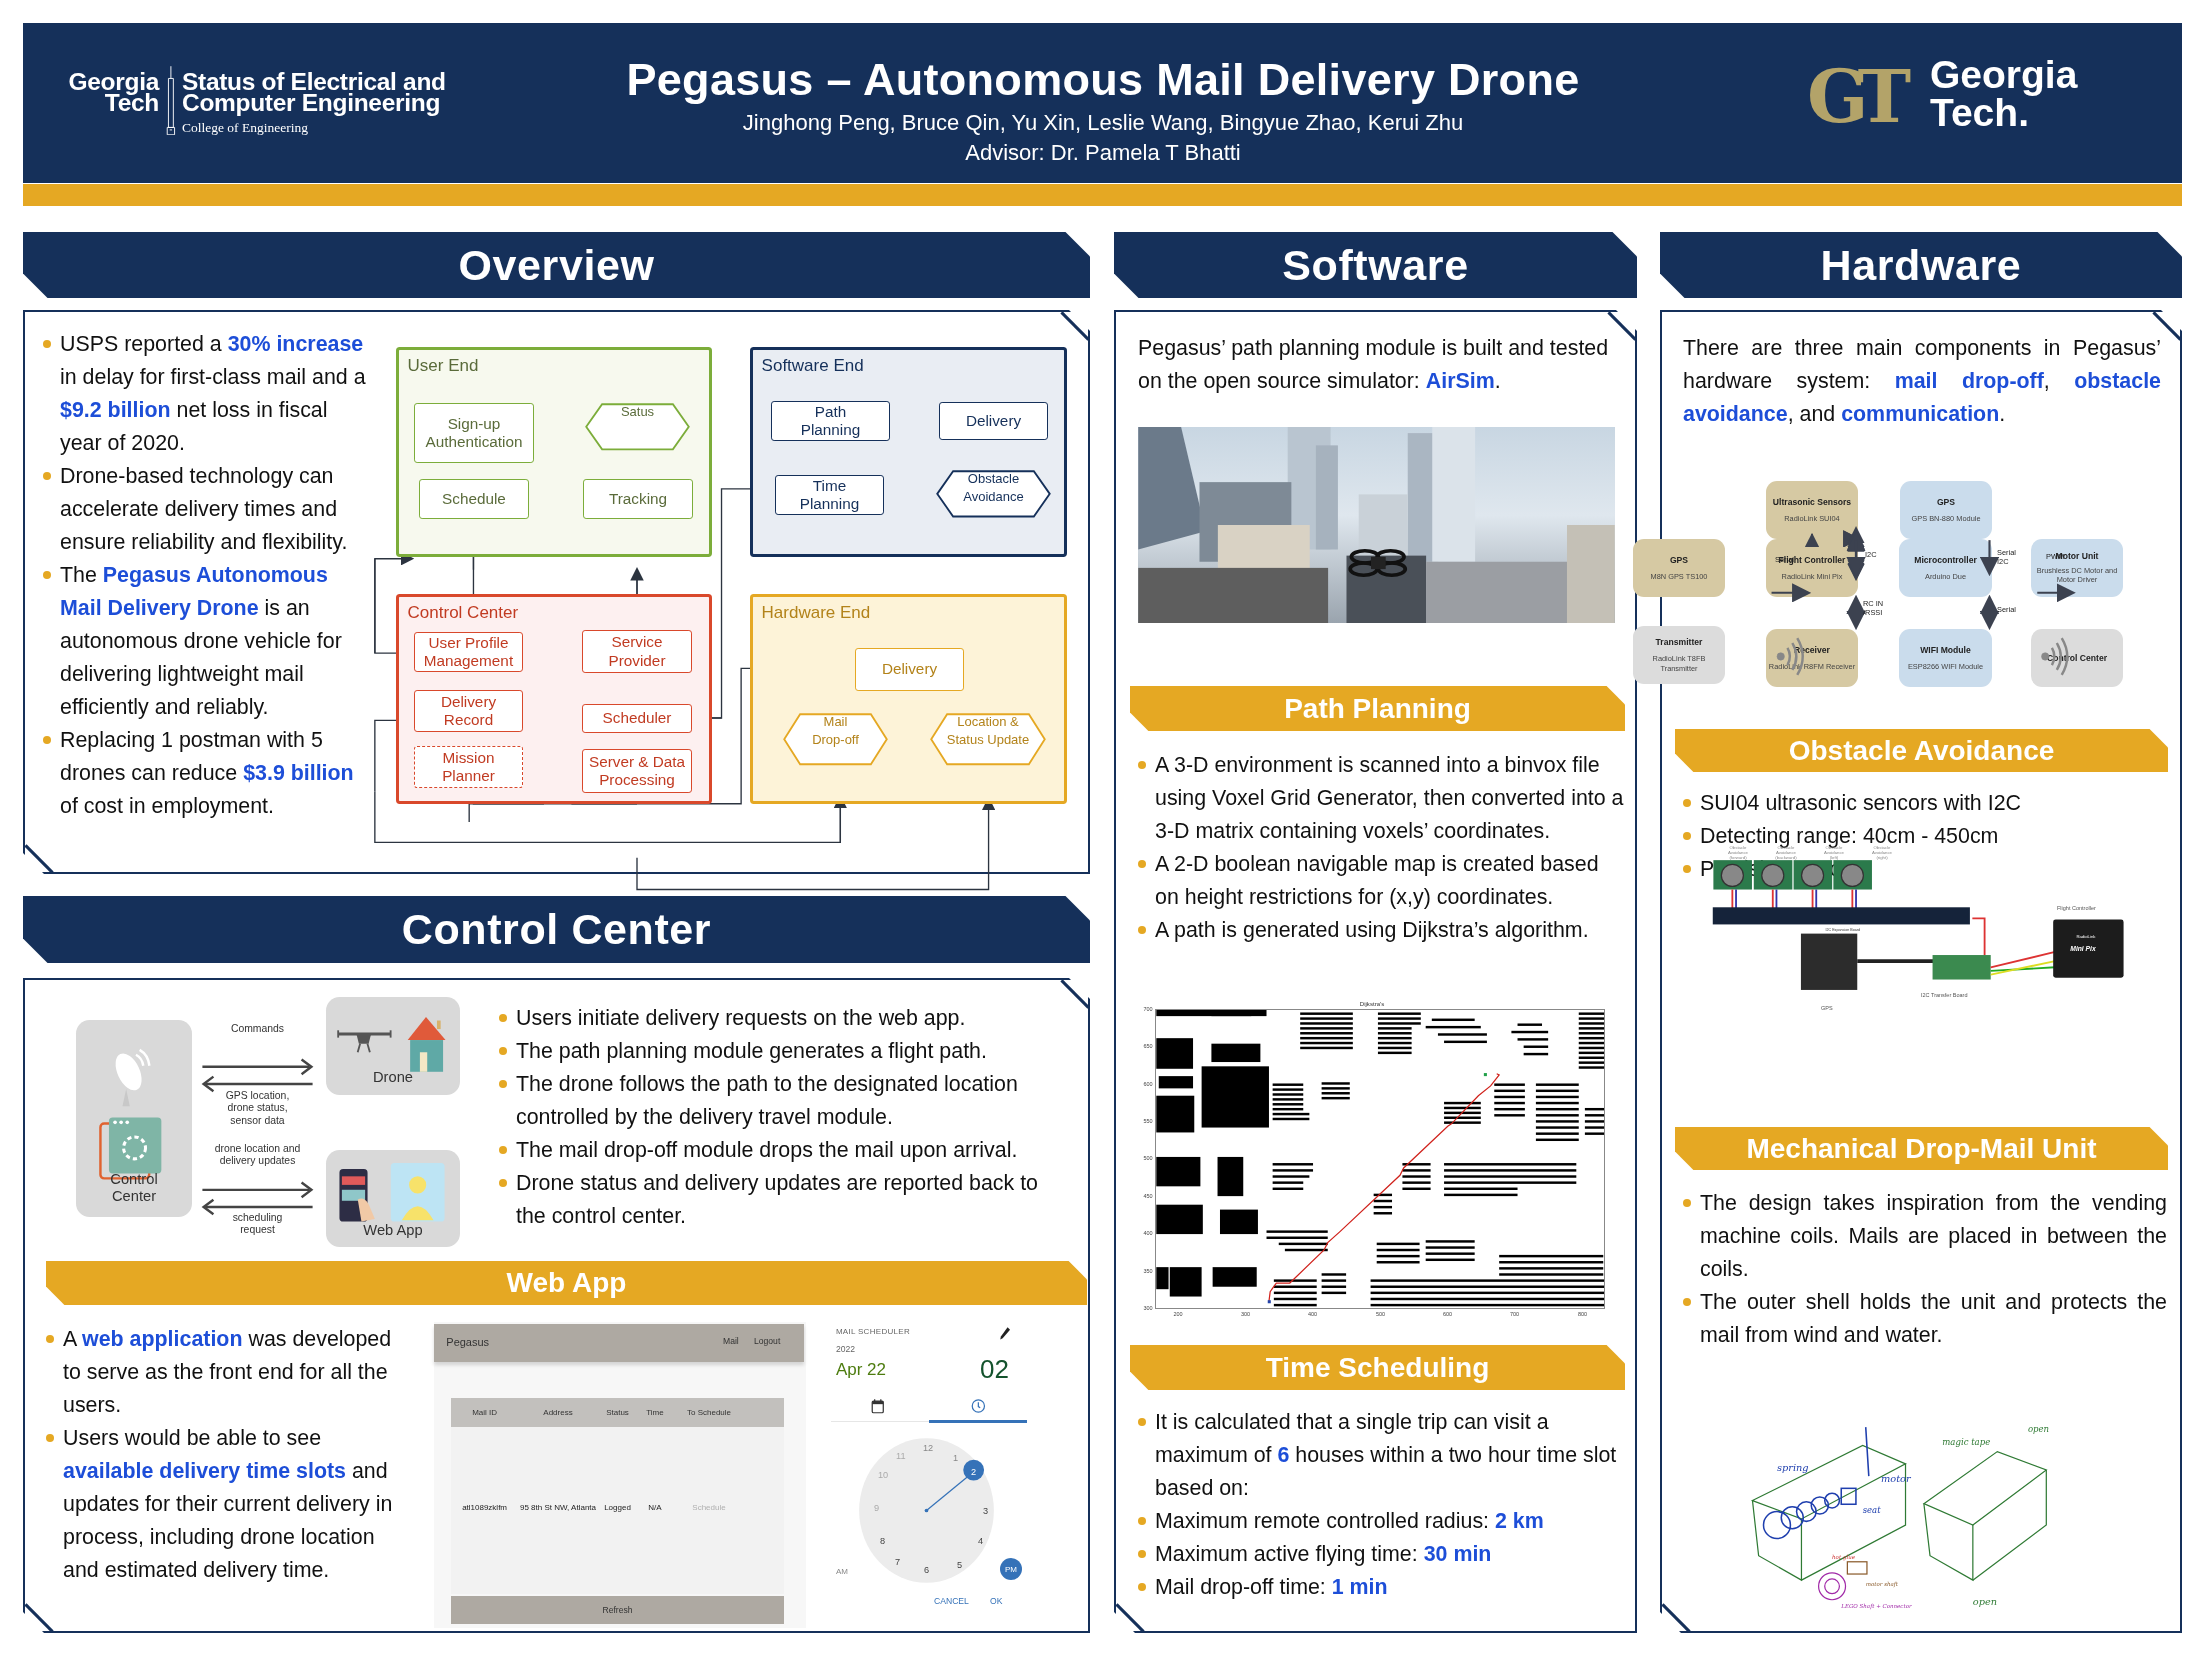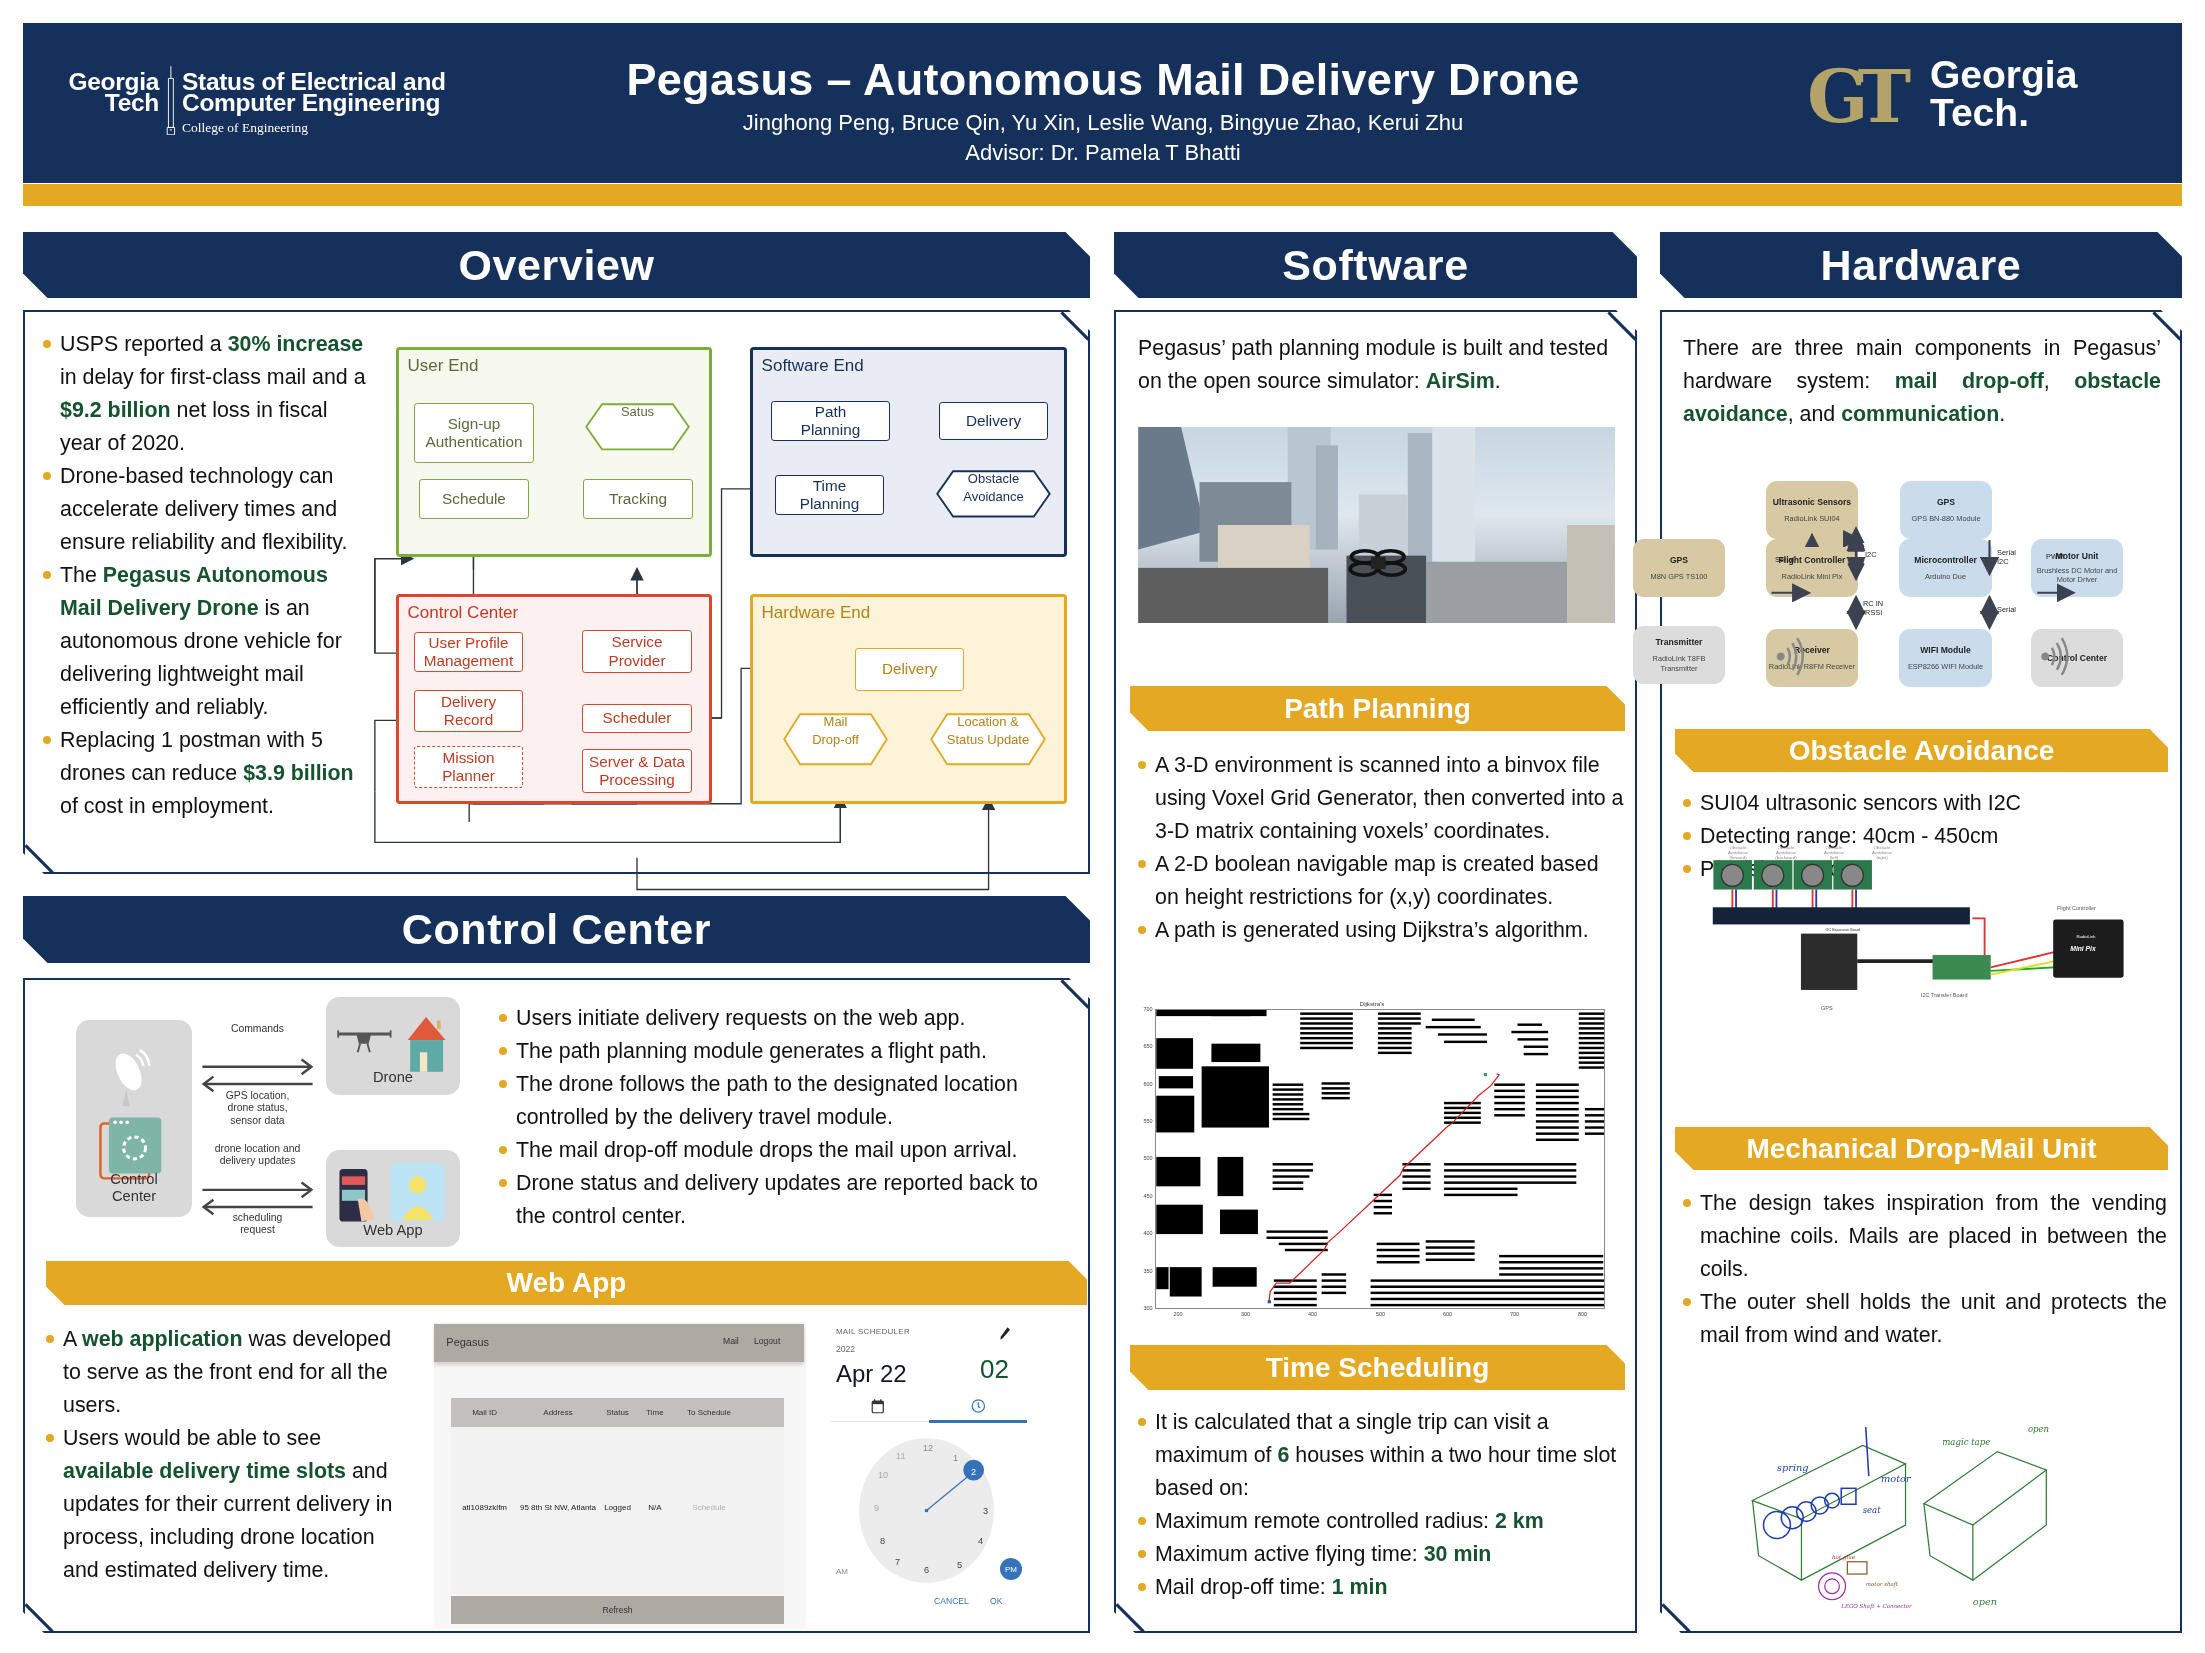--- a/index.html
+++ b/index.html
@@ -35,21 +35,21 @@
   .corner-bl { position: absolute; left: -2.5px; bottom: -2.5px; width: 32px; height: 32px; }
 
   
   .sub-head { background: #e5a823; color: #fff; font-weight: bold; font-size: 28px; display: flex; align-items: center; justify-content: center;
     clip-path: polygon(0 0, calc(100% - 18.4px) 0, 100% 18.4px, 100% 100%, 18.4px 100%, 0 calc(100% - 18.4px)); }
 
   
   .bullets { list-style: none; }
   .bullets li { position: relative; padding-left: 17px; }
   .bullets li::before { content: ""; position: absolute; left: 0; top: 0.55em; width: 8px; height: 8px; border-radius: 50%; background: #e5a823; }
-  .hl { color: #14532d; font-weight: bold; }
+  .hl { color: #1d4ed8; font-weight: bold; }
   .txt { font-size: 21.4px; line-height: 33px; color: #111; }
 
   
   .grp { position: absolute; border: 3.1px solid; border-radius: 3.7px; }
   .grp-label { position: absolute; left: 8.6px; top: 6.1px; font-size: 17px; }
   .node { position: absolute; background: #fff; border: 1.8px solid; border-radius: 3.1px; display: flex; align-items: center; justify-content: center; text-align: center; font-size: 15.3px; line-height: 18.4px; }
   .hex { position: absolute; display: flex; align-items: flex-start; justify-content: center; text-align: center; font-size: 13px; line-height: 18.4px; }
   .hex svg { position: absolute; inset: 0; }
   .hex span { position: relative; }
 
@@ -361,21 +361,21 @@
   <div class="wa-td" style="left:221px; top:105px; width:74px; color:#b0b0b0;">Schedule</div>
 </div>
 <div class="wa-bar" style="left:451px; top:1596px; width:333px; height:28px; display:flex; align-items:center; justify-content:center; font-size:8.6px; color:#333;">Refresh</div>
 
 <div class="sched" style="left:831px; top:1322px; width:202px; height:306px;">
   <div class="abs small" style="left:4.9px; top:4.9px;">MAIL SCHEDULER</div>
   <svg class="abs" style="left:168px; top:3.7px;" width="12.3" height="14.7" viewBox="0 0 20 24">
       <path d="M14 2 L18 6 L6 20 L2 22 L3 17 Z" fill="#222"></path>
     </svg>
   <div class="abs" style="left:4.9px; top:22px; font-size:8.6px; color:#666;">2022</div>
-  <div class="abs" style="left:4.9px; top:38px; font-size:24px; color:#0f172a;">Apr 22</div>
+  <div class="abs" style="left:4.9px; top:38px; font-size:17px; color:#4d7c0f;">Apr 22</div>
   <div class="abs" style="left:149px; top:32px; font-size:26px; color:#14532d;">02</div>
   <svg class="abs" style="left:40px; top:76px;" width="13.5" height="16" viewBox="0 0 22 26">
       <rect x="2" y="5" width="18" height="19" rx="2" fill="none" stroke="#333" stroke-width="2"></rect>
       <rect x="2" y="5" width="18" height="5" fill="#333"></rect>
       <line x1="6" y1="2" x2="6" y2="7" stroke="#333" stroke-width="2"></line>
       <line x1="16" y1="2" x2="16" y2="7" stroke="#333" stroke-width="2"></line>
     </svg>
   <svg class="abs" style="left:140px; top:76px;" width="14.7" height="16" viewBox="0 0 24 26">
       <circle cx="12" cy="13" r="10" fill="none" stroke="#3572b8" stroke-width="2"></circle>
       <path d="M12 7 L12 14 L15 16" stroke="#3572b8" stroke-width="2" fill="none"></path>

